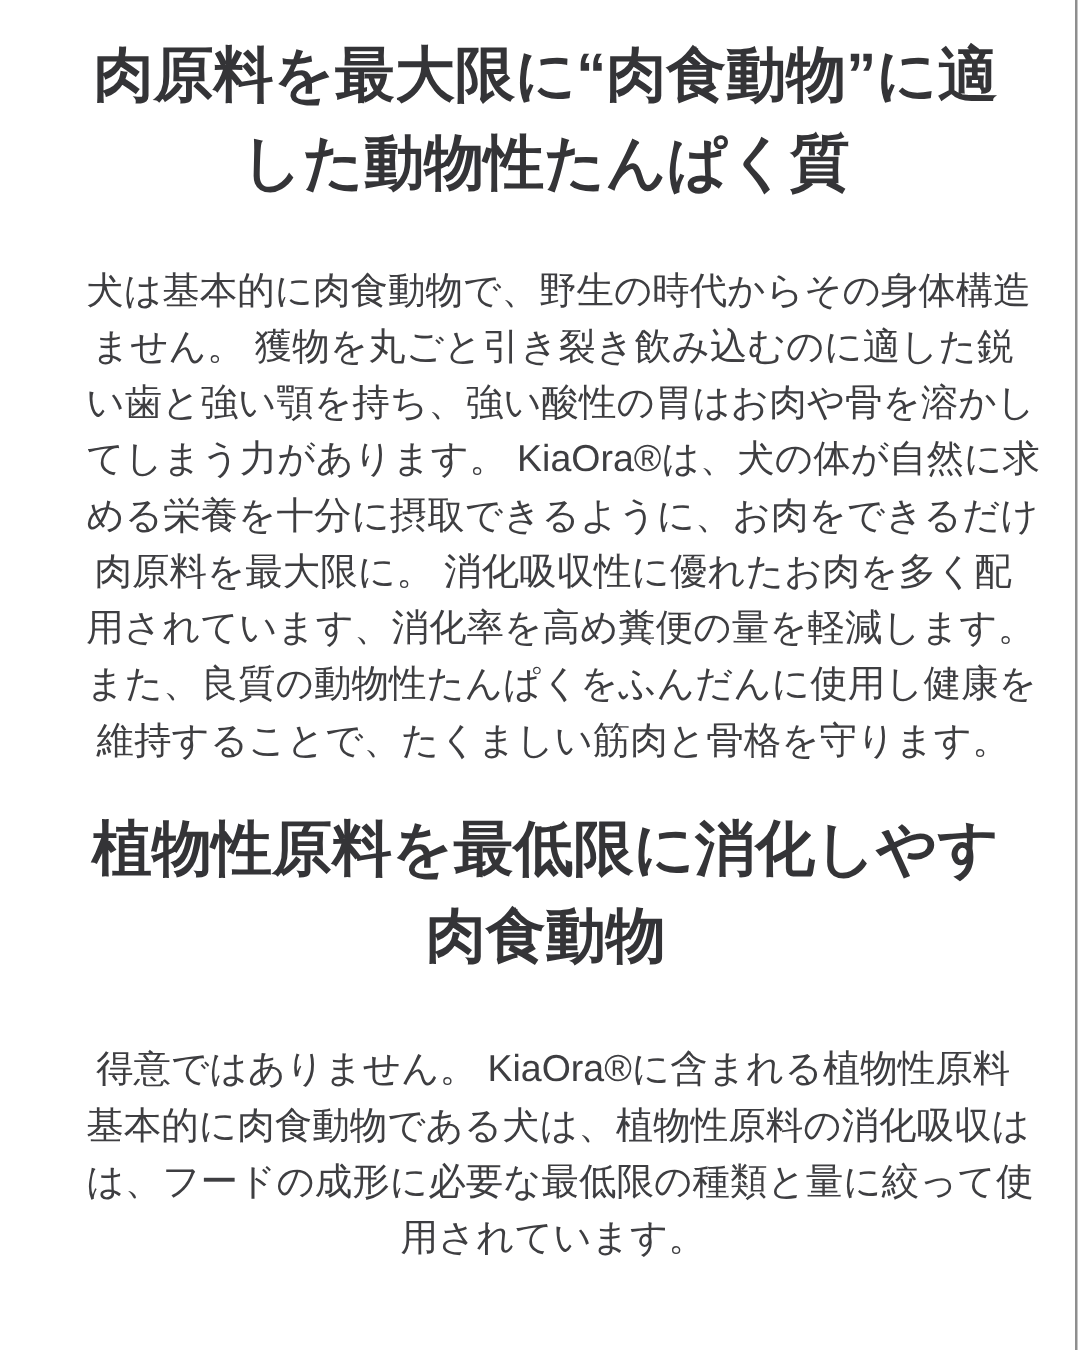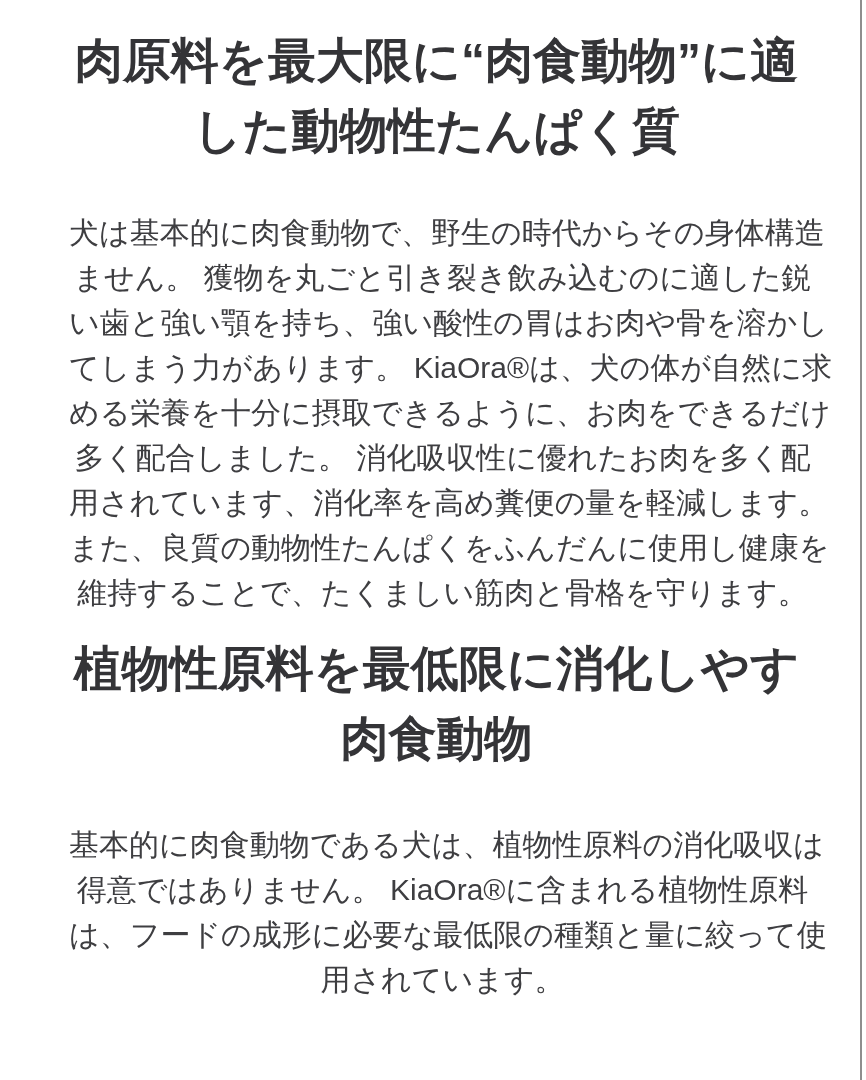--- a/index.html
+++ b/index.html
@@ -39,21 +39,21 @@
     font-weight: 400;
     color: var(--body-color);
     letter-spacing: 0;
   }
   .hline, .bline {
     display: block;
     white-space: nowrap;
     text-align: center;
   }
   section[data-name="section-plant-ingredients"] .heading {
-    margin-top: 19px;
+    margin-top: 30px;
   }
   section[data-name="section-plant-ingredients"] .body-text {
     margin-top: 48px;
   }
   .right-edge-border {
     position: absolute;
     top: 0;
     left: 860px;
     width: 2px;
     height: 1080px;
@@ -69,35 +69,35 @@
     <h2 class="heading" data-name="section-heading-animal-protein">
       <span class="hline" data-name="heading-line">肉原料を最大限に“肉食動物”に適</span>
       <span class="hline" data-name="heading-line">した動物性たんぱく質</span>
     </h2>
     <p class="body-text" data-name="paragraph-animal-protein">
       <span class="bline" data-name="paragraph-line">犬は基本的に肉食動物で、野生の時代からその身体構造</span>
       <span class="bline" data-name="paragraph-line">ません。 獲物を丸ごと引き裂き飲み込むのに適した鋭</span>
       <span class="bline" data-name="paragraph-line">い歯と強い顎を持ち、強い酸性の胃はお肉や骨を溶かし</span>
       <span class="bline" data-name="paragraph-line">てしまう力があります。 KiaOra®は、犬の体が自然に求</span>
       <span class="bline" data-name="paragraph-line">める栄養を十分に摂取できるように、お肉をできるだけ</span>
-      <span class="bline" data-name="paragraph-line">多く配合しました。 消化吸収性に優れたお肉を多く配</span>
+      <span class="bline" data-name="paragraph-line">肉原料を最大限に。 消化吸収性に優れたお肉を多く配</span>
       <span class="bline" data-name="paragraph-line">用されています、消化率を高め糞便の量を軽減します。</span>
       <span class="bline" data-name="paragraph-line">また、良質の動物性たんぱくをふんだんに使用し健康を</span>
       <span class="bline" data-name="paragraph-line">維持することで、たくましい筋肉と骨格を守ります。</span>
     </p>
   </section>
 
   <section data-name="section-plant-ingredients">
     <h2 class="heading" data-name="section-heading-plant-ingredients">
       <span class="hline" data-name="heading-line">植物性原料を最低限に消化しやす</span>
       <span class="hline" data-name="heading-line">肉食動物</span>
     </h2>
     <p class="body-text" data-name="paragraph-plant-ingredients">
+      <span class="bline" data-name="paragraph-line">得意ではありません。 KiaOra®に含まれる植物性原料</span>
       <span class="bline" data-name="paragraph-line">基本的に肉食動物である犬は、植物性原料の消化吸収は</span>
-      <span class="bline" data-name="paragraph-line">得意ではありません。 KiaOra®に含まれる植物性原料</span>
       <span class="bline" data-name="paragraph-line">は、フードの成形に必要な最低限の種類と量に絞って使</span>
       <span class="bline" data-name="paragraph-line">用されています。</span>
     </p>
   </section>
 
 </main>
 
 <div class="right-edge-border" data-name="right-edge-border"></div>
 
 </body></html>

